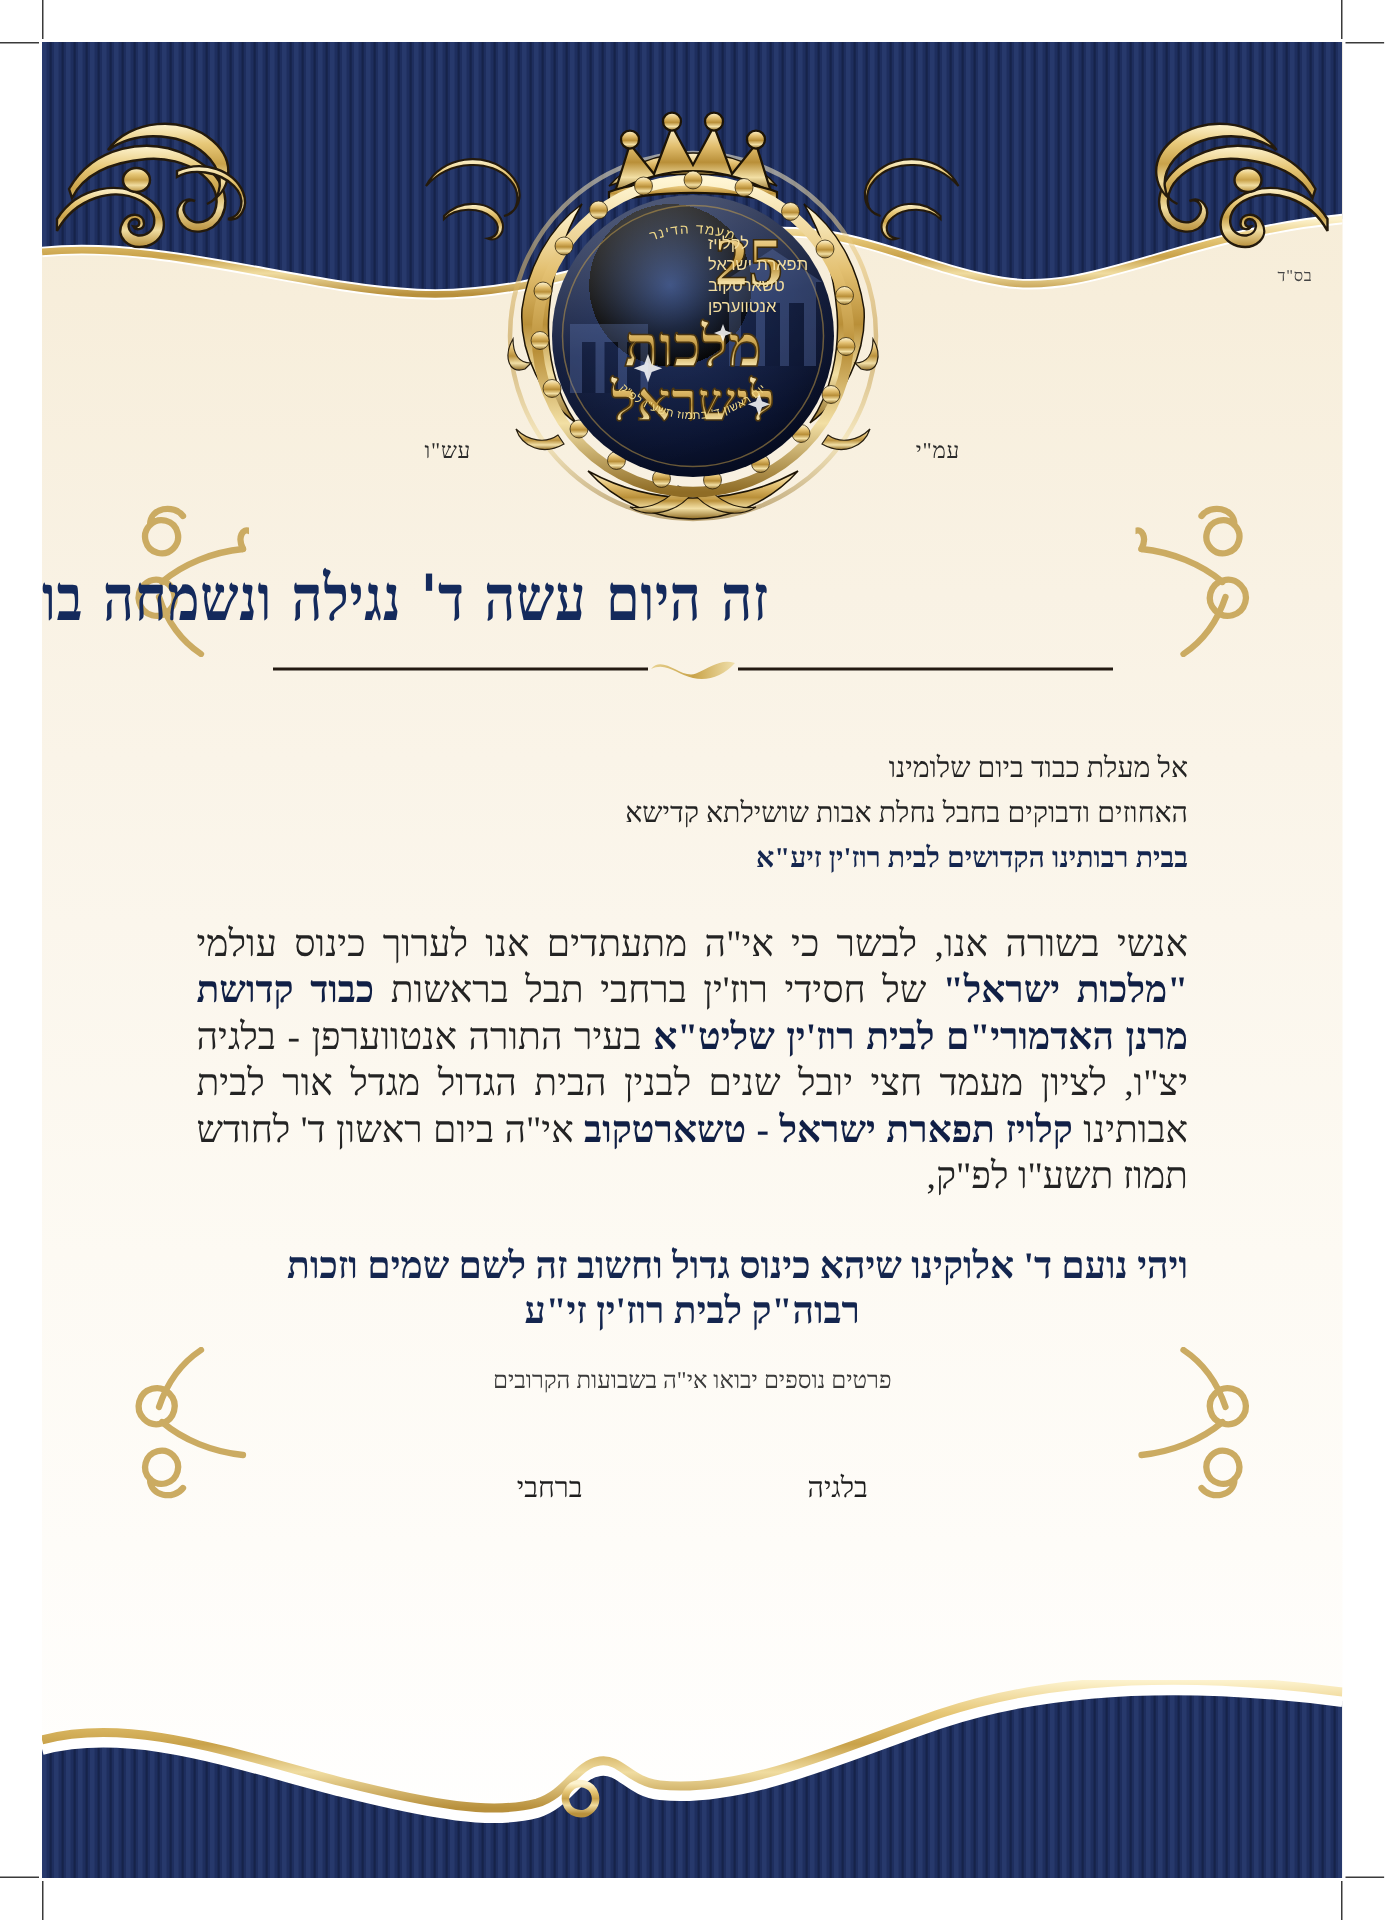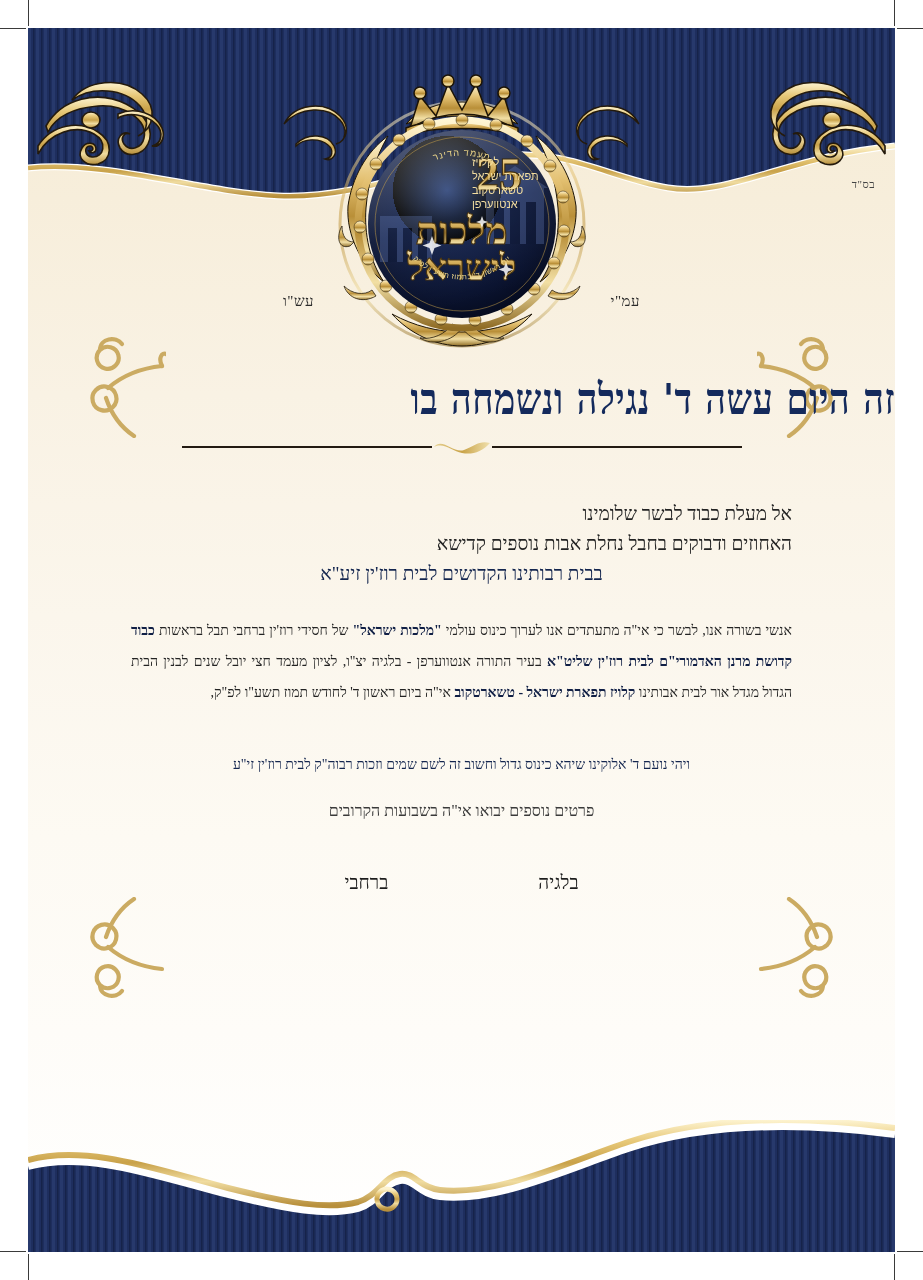--- a/index.html
+++ b/index.html
@@ -105,21 +105,21 @@
     position: absolute;
     left: 0;
     top: 350px;
     width: 867px;
     z-index: 15;
     text-align: right;
   }
 
   
   .display-head {
-    text-align: right;
+    text-align: left;
     margin: 0 0 6px 0;
   }
   .display-head .txt {
     font-family: "DejaVu Serif", "Liberation Serif", serif;
     font-weight: bold;
     font-size: 36px;
     color: #142a5c;
     letter-spacing: .5px;
     white-space: nowrap;
     display: inline-block;
@@ -150,41 +150,40 @@
 
   
   .salutation {
     margin: 44px 103px 0 103px;
     font-size: 19px;
     line-height: 30px;
     color: #232323;
     text-align: right;
   }
   .salutation .strong {
-    font-weight: normal;
+    font-weight: bold;
     color: #14264f;
-    text-align: center;
   }
 
   
   .para {
     margin: 26px 103px 0 103px;
-    font-size: 14px;
+    font-size: 25px;
     line-height: 31px;
     color: #232323;
     text-align: justify;
     text-align-last: right;
   }
   .para b { color: #101f45; font-weight: bold; }
 
   .para.second {
-    margin-top: 42px;
-    font-weight: normal;
+    margin-top: 30px;
+    font-weight: bold;
     color: #14264f;
-    text-align: left;
+    text-align: right;
     text-align-last: center;
     line-height: 30px;
   }
 
   .note {
     margin: 22px 103px 0 103px;
     text-align: center;
     font-size: 16px;
     color: #3a3a3a;
   }
@@ -531,22 +530,22 @@
               </linearGradient>
             </defs>
             <path d="M2,9 C10,-1 22,16 32,12 C42,8 48,2 58,5
                      C50,14 40,17 30,15 C20,13 12,4 2,9 Z" fill="url(#swG)"></path>
           </svg>
         </span>
         <span class="rr"></span>
       </div>
 
       <div class="salutation">
-        <div>אל מעלת כבוד לבשר שלומינו</div>
-        <div>האחוזים ודבוקים בחבל נחלת אבות נוספים קדישא</div>
+        <div>אל מעלת כבוד ביום שלומינו</div>
+        <div>האחוזים ודבוקים בחבל נחלת אבות שושילתא קדישא</div>
         <div class="strong">בבית רבותינו הקדושים לבית רוז'ין זיע"א</div>
       </div>
 
       <p class="para first">
         <span>אנשי בשורה אנו, לבשר כי אי"ה מתעתדים אנו לערוך כינוס עולמי </span><b>"מלכות ישראל"</b><span> של חסידי רוז'ין ברחבי תבל בראשות </span><b>כבוד קדושת מרנן האדמורי"ם לבית רוז'ין שליט"א</b><span> בעיר התורה אנטווערפן - בלגיה יצ"ו, לציון מעמד חצי יובל שנים לבנין הבית הגדול מגדל אור לבית אבותינו </span><b>קלויז תפארת ישראל - טשארטקוב</b><span> אי"ה ביום ראשון ד' לחודש תמוז תשע"ו לפ"ק,</span>
       </p>
 
       <p class="para second">
         <span>ויהי נועם ד' אלוקינו שיהא כינוס גדול וחשוב זה לשם שמים וזכות רבוה"ק לבית רוז'ין זי"ע</span><br>
       </p>

